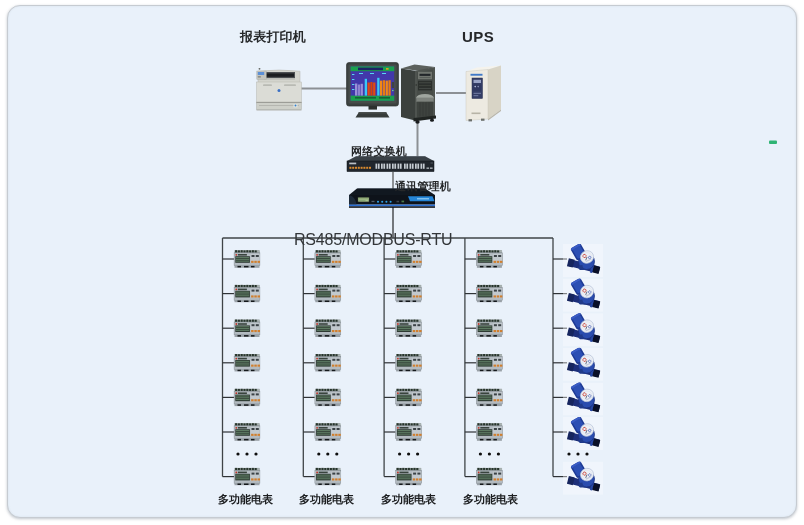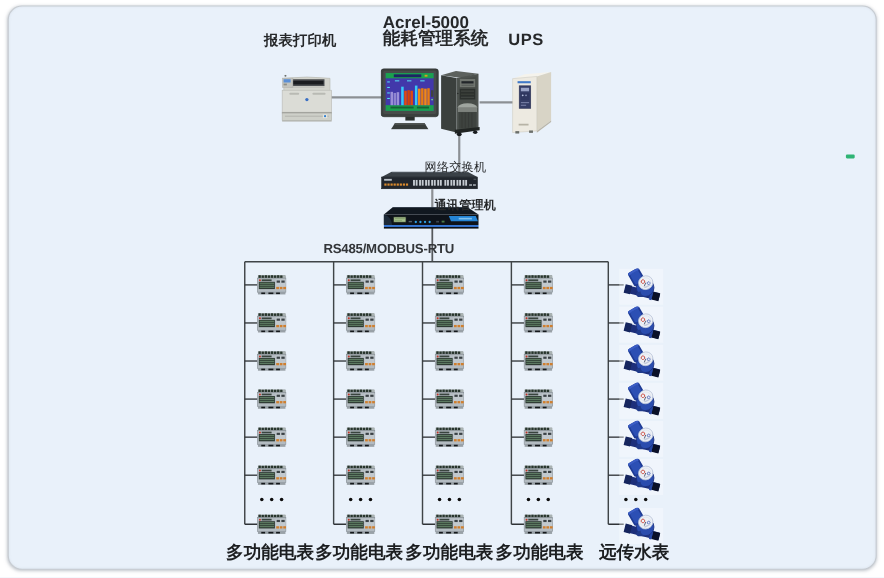--- a/index.html
+++ b/index.html
@@ -7,25 +7,25 @@
        font-family:"Liberation Sans","DejaVu Sans",sans-serif;}
   .stage{position:relative;width:804px;height:525px;}
   .panel{position:absolute;left:7px;top:5px;width:788px;height:511px;
          background:#e9f1fa;border:1px solid #c6cbd1;border-radius:13px;
          box-shadow:0 1px 3px rgba(140,150,160,.55), inset 0 0 2px rgba(170,180,190,.3);}
   .lbl{position:absolute;color:#26282a;white-space:nowrap;}
   .lbl-printer{left:240px;top:28px;font-size:13px;font-weight:bold;letter-spacing:0.2px;}
   .lbl-title{left:348px;top:13px;font-size:15.5px;font-weight:bold;line-height:15px;}
   .lbl-title .t2{font-size:16px;letter-spacing:0px;}
   .lbl-ups{left:462px;top:28px;font-size:15px;font-weight:bold;letter-spacing:0.5px;}
-  .lbl-switch{left:351px;top:144px;font-size:11px;font-weight:normal;letter-spacing:0.2px;margin-left:35px;}
+  .lbl-switch{left:351px;top:144px;font-size:11px;font-weight:bold;letter-spacing:0.2px;}
   .lbl-gateway{left:395px;top:179px;font-size:11px;font-weight:bold;letter-spacing:0.2px;text-align:center;}
-  .lbl-bus{left:294px;top:219px;font-size:12px;font-weight:bold;color:#333639;letter-spacing:-0.2px;}
+  .lbl-bus{left:294px;top:231px;font-size:16px;font-weight:normal;color:#333639;letter-spacing:-0.2px;}
   .col-label{position:absolute;top:492px;width:120px;text-align:center;
-             font-size:16px;font-weight:bold;color:#1c1e20;letter-spacing:0px;}
+             font-size:11px;font-weight:bold;color:#1c1e20;letter-spacing:0px;}
   svg.overlay{position:absolute;left:0;top:0;}
 </style>
 </head>
 <body>
 
 <div class="stage">
  <div class="panel"></div>
 
  <svg class="overlay" width="804" height="525" viewBox="0 0 804 525">
   <defs>
@@ -379,27 +379,22 @@
   <use href="#sym-monitor" x="346" y="62" width="53" height="56"></use>
   <use href="#sym-server" x="398" y="60" width="40" height="64"></use>
   <use href="#sym-ups" x="464" y="62" width="41" height="60"></use>
   <use href="#sym-switch" x="346" y="156" width="90" height="17"></use>
   <use href="#sym-gateway" x="348" y="188" width="90" height="21"></use>
 
   <rect x="769" y="140.5" width="8" height="3.5" rx="1" fill="#2fb474"></rect>
  </svg>
 
  <div class="lbl lbl-printer">报表打印机</div>
- <div class="lbl lbl-title">
-   <div class="t1">Acrel-5000</div>
-   <div class="t2">能耗管理系统</div>
- </div>
  <div class="lbl lbl-ups">UPS</div>
  <div class="lbl lbl-switch">网络交换机</div>
  <div class="lbl lbl-gateway">通讯管理机</div>
  <div class="lbl lbl-bus">RS485/MODBUS-RTU</div>
 
  <div class="col-label" style="left:185.5px">多功能电表</div>
  <div class="col-label" style="left:266.5px">多功能电表</div>
  <div class="col-label" style="left:348.5px">多功能电表</div>
  <div class="col-label" style="left:430.5px">多功能电表</div>
- <div class="col-label" style="left:516.5px">远传水表</div>
 </div>
 
 </body></html>

